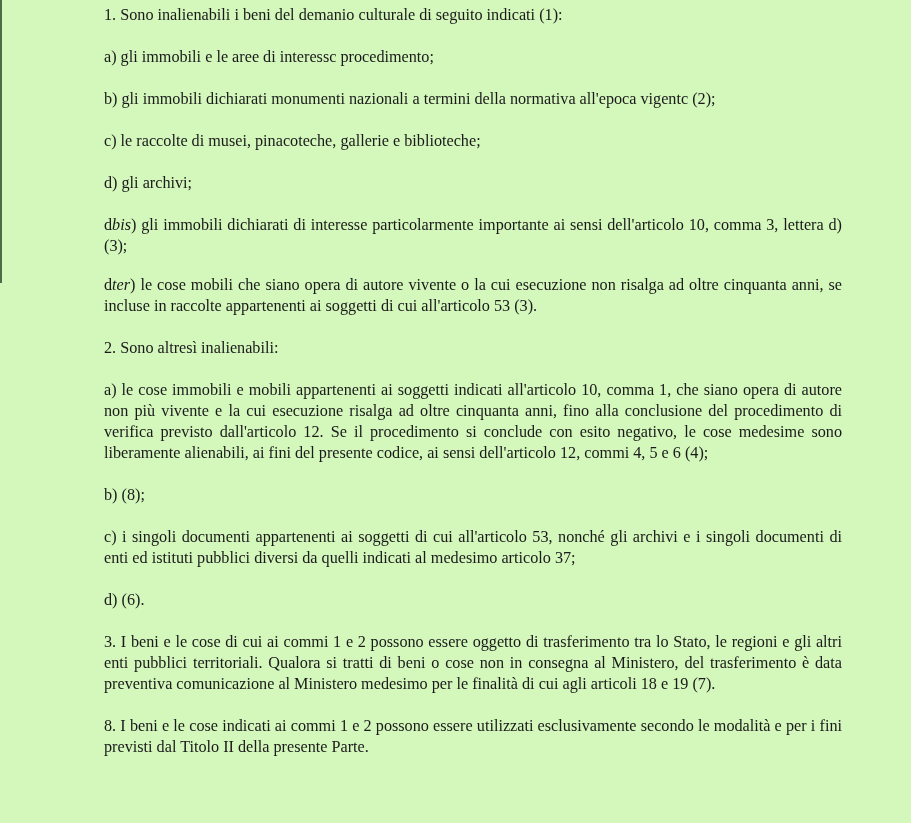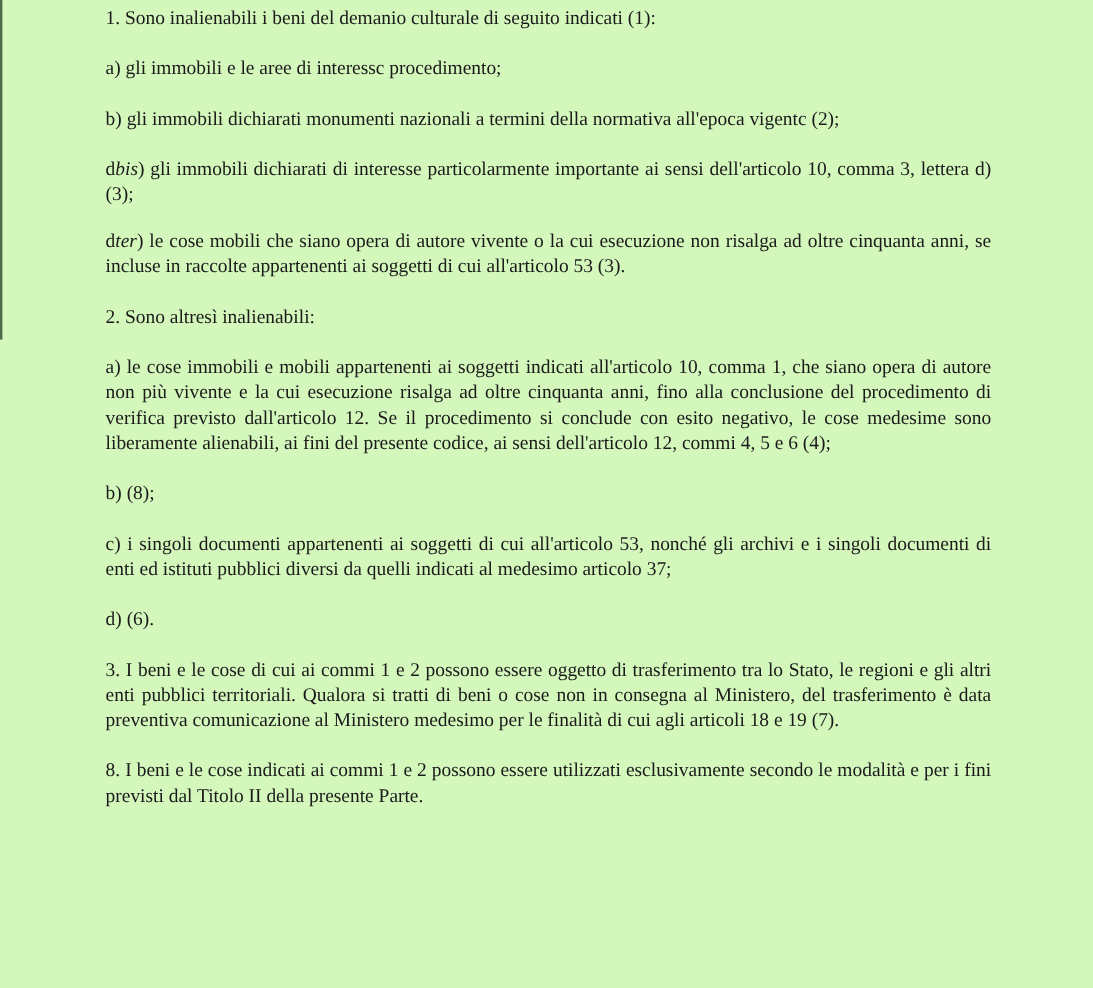--- a/index.html
+++ b/index.html
@@ -18,21 +18,21 @@
     .left-rule {
       position: absolute;
       left: 0;
       top: 0;
       width: 2px;
       height: 283px;
       background: #4f6b46;
     }
     .content {
       position: absolute;
-      left: 88px;
+      left: 104px;
       top: 5px;
       width: 738px;
       font-size: 16.2px;
       line-height: 21px;
     }
     .para {
       margin: 0 0 21px 0;
       text-align: justify;
     }
     .para.nojust {
@@ -45,20 +45,22 @@
   </style>
 </head>
 <body>
 
 <div class="left-rule"></div>
 
 <div class="content">
   <p class="para nojust">1. Sono inalienabili i beni del demanio culturale di seguito indicati (1):</p>
   <p class="para nojust">a) gli immobili e le aree di interessc procedimento;</p>
   <p class="para nojust">b) gli immobili dichiarati monumenti nazionali a termini della normativa all'epoca vigentc (2);</p>
+  <p class="para nojust">c) le raccolte di musei, pinacoteche, gallerie e biblioteche;</p>
+  <p class="para nojust">d) gli archivi;</p>
   <p class="para"><span>d</span><em>bis</em><span>) gli immobili dichiarati di interesse particolarmente importante ai sensi dell'articolo 10, comma 3, lettera d) (3);</span></p>
   <p class="para tight-before"><span>d</span><em>ter</em><span>) le cose mobili che siano opera di autore vivente o la cui esecuzione non risalga ad oltre cinquanta anni, se incluse in raccolte appartenenti ai soggetti di cui all'articolo 53 (3).</span></p>
   <p class="para nojust">2. Sono altresì inalienabili:</p>
   <p class="para">a) le cose immobili e mobili appartenenti ai soggetti indicati all'articolo 10, comma 1, che siano opera di autore non più vivente e la cui esecuzione risalga ad oltre cinquanta anni, fino alla conclusione del procedimento di verifica previsto dall'articolo 12. Se il procedimento si conclude con esito negativo, le cose medesime sono liberamente alienabili, ai fini del presente codice, ai sensi dell'articolo 12, commi 4, 5 e 6 (4);</p>
   <p class="para nojust">b) (8);</p>
   <p class="para">c) i singoli documenti appartenenti ai soggetti di cui all'articolo 53, nonché gli archivi e i singoli documenti di enti ed istituti pubblici diversi da quelli indicati al medesimo articolo 37;</p>
   <p class="para nojust">d) (6).</p>
   <p class="para">3. I beni e le cose di cui ai commi 1 e 2 possono essere oggetto di trasferimento tra lo Stato, le regioni e gli altri enti pubblici territoriali. Qualora si tratti di beni o cose non in consegna al Ministero, del trasferimento è data preventiva comunicazione al Ministero medesimo per le finalità di cui agli articoli 18 e 19 (7).</p>
   <p class="para">8. I beni e le cose indicati ai commi 1 e 2 possono essere utilizzati esclusivamente secondo le modalità e per i fini previsti dal Titolo II della presente Parte.</p>
 </div>

